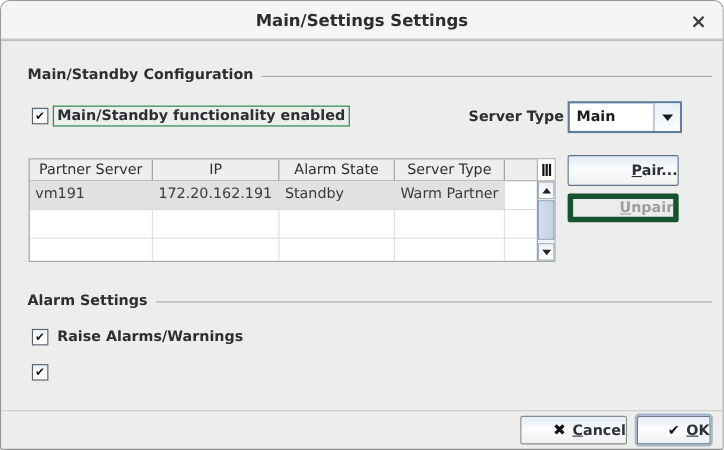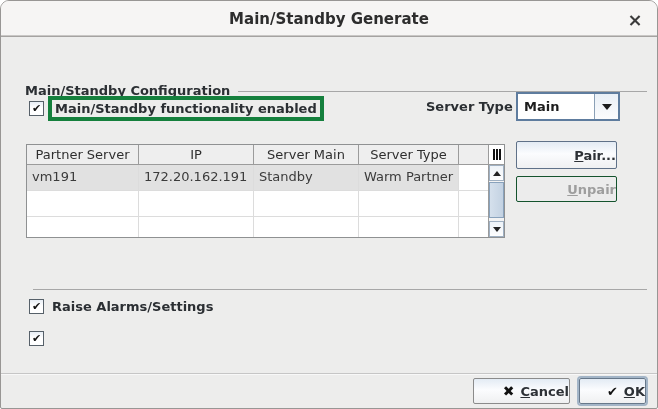--- a/index.html
+++ b/index.html
@@ -18,35 +18,35 @@
   .title {
     position:absolute; left:0; right:0; top:9px; text-align:center;
     font-size:15px; font-weight:bold; color:#2d2d2d;
   }
   .close-btn {
     position:absolute; right:10px; top:6px; width:24px; height:24px;
     display:flex; align-items:center; justify-content:center;
     font-size:18px; font-weight:bold; color:#3b3b3b; cursor:pointer;
   }
   
-  .section-hdr { position:absolute; left:24px; right:10px; display:flex; align-items:center;margin-top:22px; }
+  .section-hdr { position:absolute; left:24px; right:10px; display:flex; align-items:center; }
   .section-hdr .txt { font-size:13px; font-weight:bold; color:#2b2f33; white-space:nowrap; }
   .section-hdr .rule { flex:1; border-top:1px solid #a7a7a7; margin-left:8px; margin-top:1px; }
   
   .checkbox-row { position:absolute; display:flex; align-items:center; cursor:default; }
   .cb {
     width:15px; height:15px; border:1px solid #566069; background:linear-gradient(#e8eef5, #ffffff 45%);
     display:flex; align-items:center; justify-content:center; flex:0 0 auto;
   }
   .cb .tick { font-size:11px; line-height:11px; color:#111; margin-top:-1px; }
   .cb-label {
     margin-left:4px; font-size:13px; font-weight:bold; color:#2b2f33;
     padding:1px 3px; border:1px solid transparent; white-space:nowrap;
   }
-  .cb-label.focused { border:4px solid #15803d; }
+  .cb-label.focused { border:1px solid #15803d; }
   
   .combo-label { position:absolute; font-size:13px; font-weight:bold; color:#2b2f33; }
   .combo {
     position:absolute; left:515px; top:91px; width:104px; height:29px;
     background:#ffffff; border:2px solid #5e7c9e; display:flex;
   }
   .combo .value { flex:1; font-size:13px; font-weight:bold; color:#1d1d1d; padding:5px 0 0 6px; }
   .combo .arrow-btn {
     width:24px; border-left:1px solid #8ba0b6; background:linear-gradient(#e9eff6,#fbfcfd);
     display:flex; align-items:center; justify-content:center;
@@ -89,38 +89,38 @@
   .btn {
     position:absolute; display:flex; align-items:center; justify-content:flex-end; gap:6px;
     background:linear-gradient(#e3ebf4, #fbfcfe 45%, #eff0f1);
     border:1px solid #8b8b8b; border-radius:2px;
     font-size:13px; font-weight:bold; color:#2d3136; cursor:pointer;
   }
   .btn .mn { text-decoration:underline; }
   .btn-pair { left:515px; top:140px; width:101px; height:28px; border:1px solid #5f7188; }
   .btn-unpair {
     left:515px; top:175px; width:101px; height:26px;
-    background:#ececec; border:1px solid #14532d; color:#9e9e9e; cursor:default;
+    background:#ececec; border:5px solid #14532d; color:#9e9e9e; cursor:default;
   }
   .btn-cancel { left:472px; top:377px; width:97px; height:26px; }
   .btn-ok {
     left:578px; top:377px; width:67px; height:26px;
     border:1px solid #67788a; outline:2px solid #a3b5c7;
   }
   .btn .x-icon { font-size:14px; color:#111; }
   .btn .check-icon { font-size:13px; color:#111; }
   .footer-sep { position:absolute; left:0; right:0; top:372px; border-top:1px solid #c6c6c6; box-shadow:0 1px 0 #f8f8f8; }
 </style>
 </head>
 <body>
 
 <div class="dialog">
 
   <div class="titlebar">
-    <div class="title">Main/Standby Generate</div>
+    <div class="title">Main/Settings Settings</div>
     <div class="close-btn">×</div>
   </div>
 
   <div class="section-hdr" style="top:60px;">
     <span class="txt">Main/Standby Configuration</span>
     <span class="rule"></span>
   </div>
 
   <div class="checkbox-row" style="left:28px; top:95px;">
     <span class="cb">
@@ -135,21 +135,21 @@
     <span class="arrow-btn">
       <span class="tri-down"></span>
     </span>
   </div>
 
   <div class="ptable">
     <div class="t-left">
       <div class="thead">
         <div class="th c0">Partner Server</div>
         <div class="th c1">IP</div>
-        <div class="th c2">Server Main</div>
+        <div class="th c2">Alarm State</div>
         <div class="th c3">Server Type</div>
         <div class="th c4"></div>
       </div>
       <div class="tbody">
         <div class="tr selected">
           <div class="td hl c0">vm191</div>
           <div class="td hl c1">172.20.162.191</div>
           <div class="td hl c2">Standby</div>
           <div class="td hl c3">Warm Partner</div>
           <div class="td c4"></div>
@@ -188,28 +188,29 @@
   </div>
 
   <div class="btn btn-pair">
     <span><span class="mn">P</span><span>air...</span></span>
   </div>
   <div class="btn btn-unpair">
     <span><span class="mn">U</span><span>npair</span></span>
   </div>
 
   <div class="section-hdr" style="top:265px;">
+    <span class="txt">Alarm Settings</span>
     <span class="rule"></span>
   </div>
 
   <div class="checkbox-row" style="left:28px; top:296px;">
     <span class="cb">
       <span class="tick">✔</span>
     </span>
-    <span class="cb-label">Raise Alarms/Settings</span>
+    <span class="cb-label">Raise Alarms/Warnings</span>
   </div>
 
   <div class="checkbox-row" style="left:28px; top:330px;">
     <span class="cb">
       <span class="tick">✔</span>
     </span>
   </div>
 
   <div class="footer-sep"></div>
 

